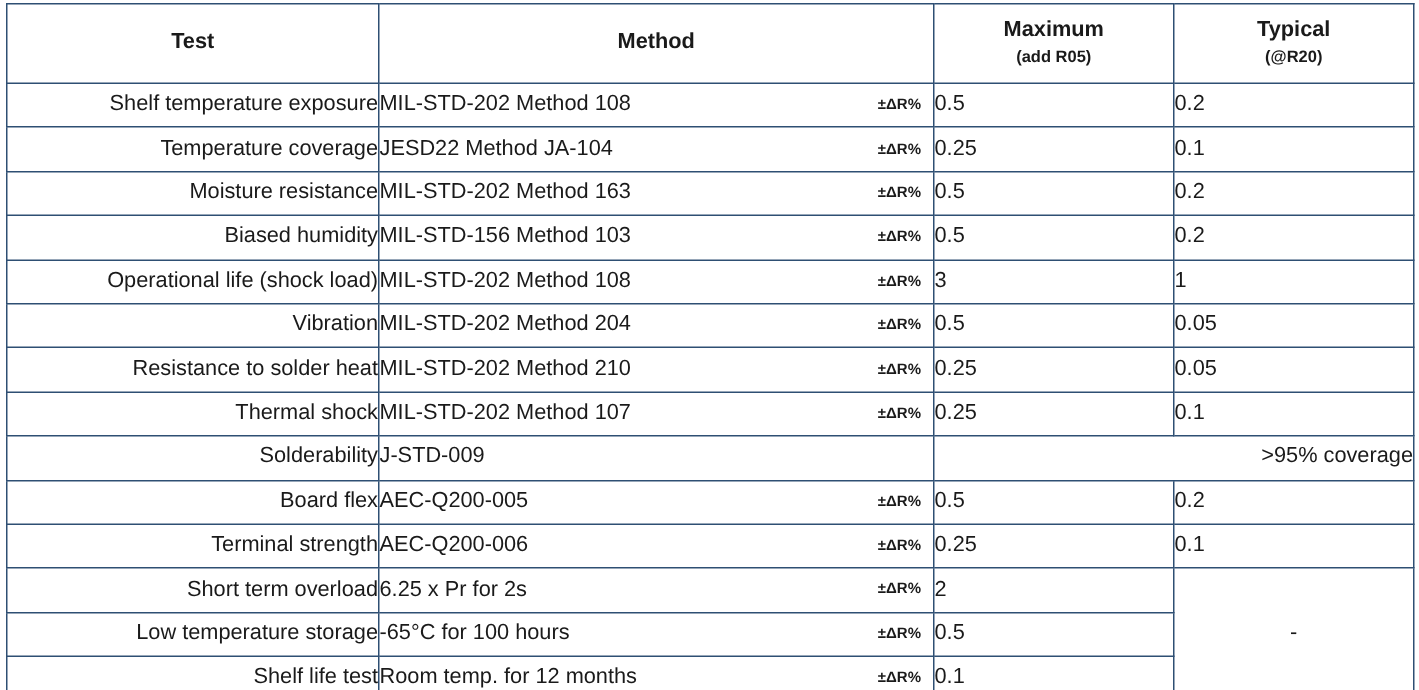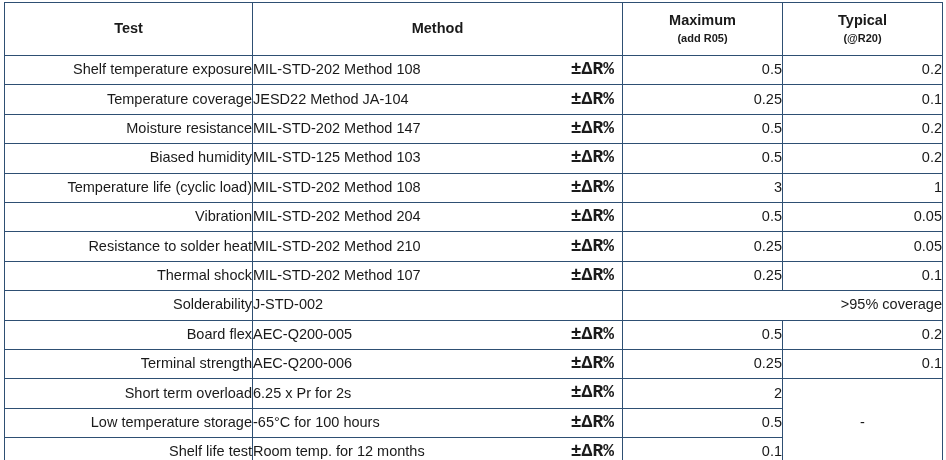--- a/index.html
+++ b/index.html
@@ -65,25 +65,24 @@
   td.method .mtext {
     display: inline-block;
     text-align: center;
   }
   td.method .delta {
     position: absolute;
     right: 8px;
     top: 50%;
     transform: translateY(-50%);
     font-weight: bold;
-    font-size: 18px;
-    font-family: Liberation Mono, monospace;
+    font-size: 10px;
   }
   td.num {
-    text-align: right;
+    text-align: left;
     height: 28.4px;
     margin-top: 40px;
   }
   td.span-note {
     text-align: right;
     height: 28.4px;
   }
   td.dash {
     text-align: center;
     vertical-align: middle;
@@ -122,32 +121,32 @@
           <td class="num">0.2</td>
         </tr>
         <tr>
           <td class="test">Temperature coverage</td>
           <td class="method"><span class="mtext">JESD22 Method JA-104</span><span class="delta">±ΔR%</span></td>
           <td class="num">0.25</td>
           <td class="num">0.1</td>
         </tr>
         <tr>
           <td class="test">Moisture resistance</td>
-          <td class="method"><span class="mtext">MIL-STD-202 Method 147</span><span class="delta">±ΔR%</span></td>
+          <td class="method"><span class="mtext">MIL-STD-202 Method 163</span><span class="delta">±ΔR%</span></td>
           <td class="num">0.5</td>
           <td class="num">0.2</td>
         </tr>
         <tr>
           <td class="test">Biased humidity</td>
-          <td class="method"><span class="mtext">MIL-STD-125 Method 103</span><span class="delta">±ΔR%</span></td>
-          <td class="num">0.5</td>
-          <td class="num">0.2</td>
-        </tr>
-        <tr>
-          <td class="test">Temperature life (cyclic load)</td>
+          <td class="method"><span class="mtext">MIL-STD-156 Method 103</span><span class="delta">±ΔR%</span></td>
+          <td class="num">0.5</td>
+          <td class="num">0.2</td>
+        </tr>
+        <tr>
+          <td class="test">Operational life (shock load)</td>
           <td class="method"><span class="mtext">MIL-STD-202 Method 108</span><span class="delta">±ΔR%</span></td>
           <td class="num">3</td>
           <td class="num">1</td>
         </tr>
         <tr>
           <td class="test">Vibration</td>
           <td class="method"><span class="mtext">MIL-STD-202 Method 204</span><span class="delta">±ΔR%</span></td>
           <td class="num">0.5</td>
           <td class="num">0.05</td>
         </tr>
@@ -158,21 +157,21 @@
           <td class="num">0.05</td>
         </tr>
         <tr>
           <td class="test">Thermal shock</td>
           <td class="method"><span class="mtext">MIL-STD-202 Method 107</span><span class="delta">±ΔR%</span></td>
           <td class="num">0.25</td>
           <td class="num">0.1</td>
         </tr>
         <tr>
           <td class="test">Solderability</td>
-          <td class="method"><span class="mtext">J-STD-002</span></td>
+          <td class="method"><span class="mtext">J-STD-009</span></td>
           <td class="span-note" colspan="2">&gt;95% coverage</td>
         </tr>
         <tr>
           <td class="test">Board flex</td>
           <td class="method"><span class="mtext">AEC-Q200-005</span><span class="delta">±ΔR%</span></td>
           <td class="num">0.5</td>
           <td class="num">0.2</td>
         </tr>
         <tr>
           <td class="test">Terminal strength</td>

